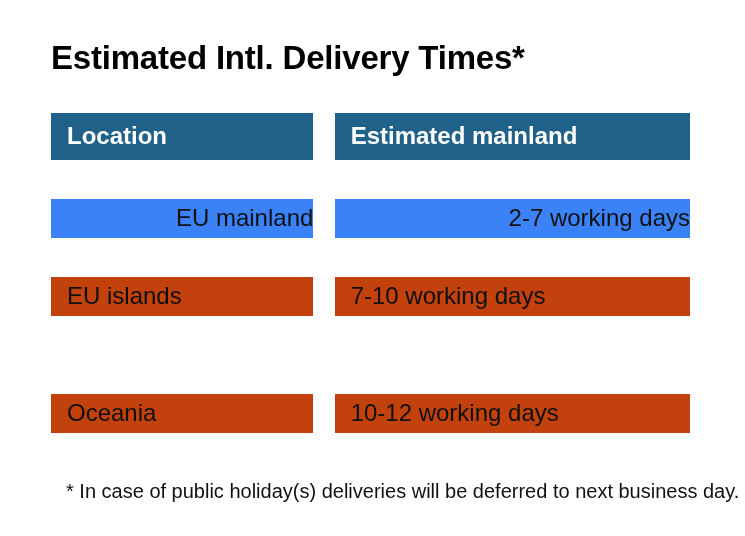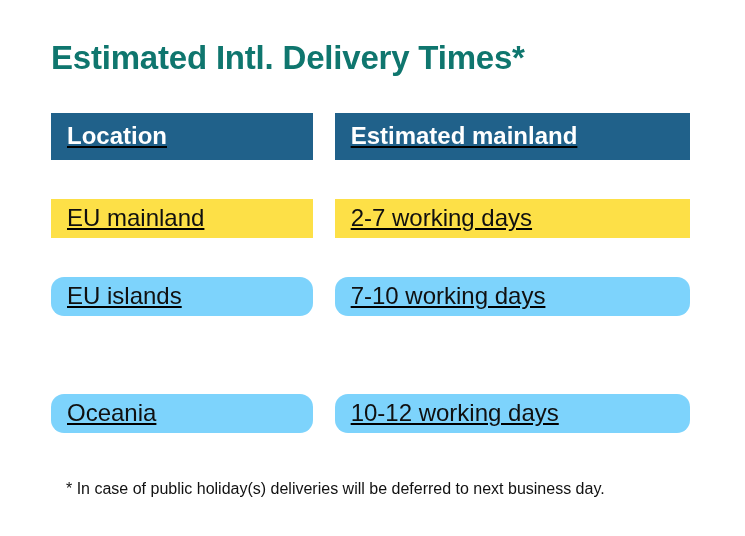--- a/index.html
+++ b/index.html
@@ -19,35 +19,34 @@
     inset: 0;
     background: #ffffff;
   }
   .page-title {
     position: absolute;
     left: 51px;
     top: 38px;
     font-size: 33px;
     font-weight: 600;
     letter-spacing: -0.2px;
-    color: #0f766e;
+    color: #000000;
     white-space: nowrap;
     line-height: 1.2;
   }
   .delivery-table {
     position: absolute;
     left: 51px;
     top: 113px;
     width: 639px;
     border-collapse: separate;
     border-spacing: 0;
   }
   .delivery-table tr {
     height: 39px;
-    text-decoration: underline;
   }
   .delivery-table th,
   .delivery-table td {
     padding: 0 0 0 16px;
     vertical-align: middle;
     text-align: left;
     font-size: 24px;
     line-height: 1.1;
   }
   .col-location { width: 265px; }
@@ -63,33 +62,33 @@
     font-weight: bold;
     font-size: 24px;
     height: 47px;
   }
   .spacer-row td {
     height: 2px;
     padding: 0;
     background: #ffffff;
   }
   .row-odd td.cell {
-    background: #fde047;
+    background: #3b82f6;
     color: #101010;
+    text-align: right;
   }
   .row-even td.cell {
-    background: #7dd3fc;
+    background: #c2410c;
     color: #101010;
-    border-radius: 13px;
   }
   .footnote {
     position: absolute;
     left: 66px;
     top: 480px;
-    font-size: 16px;
+    font-size: 20px;
     color: #111111;
     white-space: nowrap;
   }
 </style>
 </head>
 <body>
 
 <div class="page">
 
   <div class="page-title">Estimated Intl. Delivery Times*</div>

